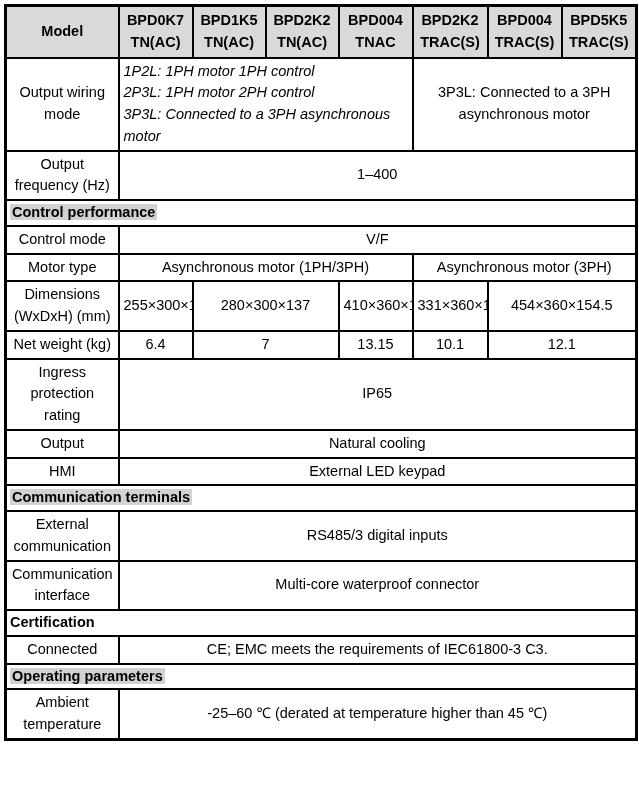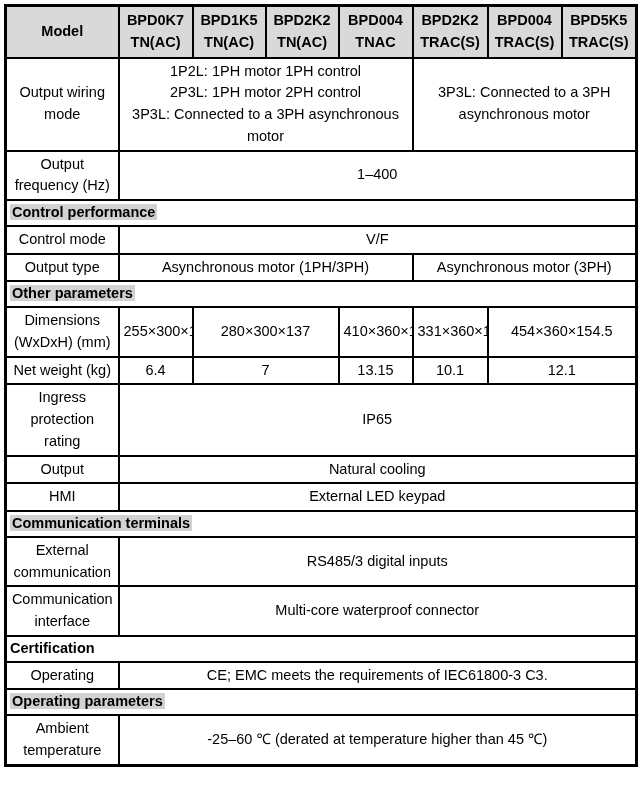--- a/index.html
+++ b/index.html
@@ -19,21 +19,21 @@
   td, th {
     border: 2px solid #000000;
     font-size: 14.5px;
     line-height: 1.5;
     text-align: center;
     vertical-align: middle;
     padding: 2px 4px;
     overflow: hidden;
   }
   th { background: #d9d9d9; font-weight: bold; }
-  td.left { text-align: center; }
+  td.left { text-align: left; font-style: italic; }
   tr.section td {
     text-align: left;
     padding: 1px 3px;
     border-left: 3px solid #000000;
     border-right: 3px solid #000000;
     font-weight: bold;
   }
   tr.section .hl { background: #d2d2d2; padding: 0 2px; }
   
   tr.h52  > * { height: 52px; }
@@ -90,30 +90,25 @@
       <span class="hl">Control performance</span>
     </td>
   </tr>
 
   <tr class="h24">
     <td>Control mode</td>
     <td colspan="7">V/F</td>
   </tr>
 
   <tr class="h24">
-    <td>Output type</td>
+    <td>Motor type</td>
     <td colspan="4">Asynchronous motor (1PH/3PH)</td>
     <td colspan="3">Asynchronous motor (3PH)</td>
   </tr>
 
-  <tr class="h25 section">
-    <td colspan="8">
-      <span class="hl">Other parameters</span>
-    </td>
-  </tr>
 
   <tr class="h48">
     <td>Dimensions (WxDxH) (mm)</td>
     <td>255×300×137</td>
     <td colspan="2">280×300×137</td>
     <td>410×360×154.5</td>
     <td>331×360×154.5</td>
     <td colspan="2">454×360×154.5</td>
   </tr>
 
@@ -158,21 +153,21 @@
     <td colspan="7">Multi-core waterproof connector</td>
   </tr>
 
   <tr class="h25 section">
     <td colspan="8">
       <span>Certification</span>
     </td>
   </tr>
 
   <tr class="h24">
-    <td>Operating</td>
+    <td>Connected</td>
     <td colspan="7">CE; EMC meets the requirements of IEC61800-3 C3.</td>
   </tr>
 
   <tr class="h25 section">
     <td colspan="8">
       <span class="hl">Operating parameters</span>
     </td>
   </tr>
 
   <tr class="h48">

